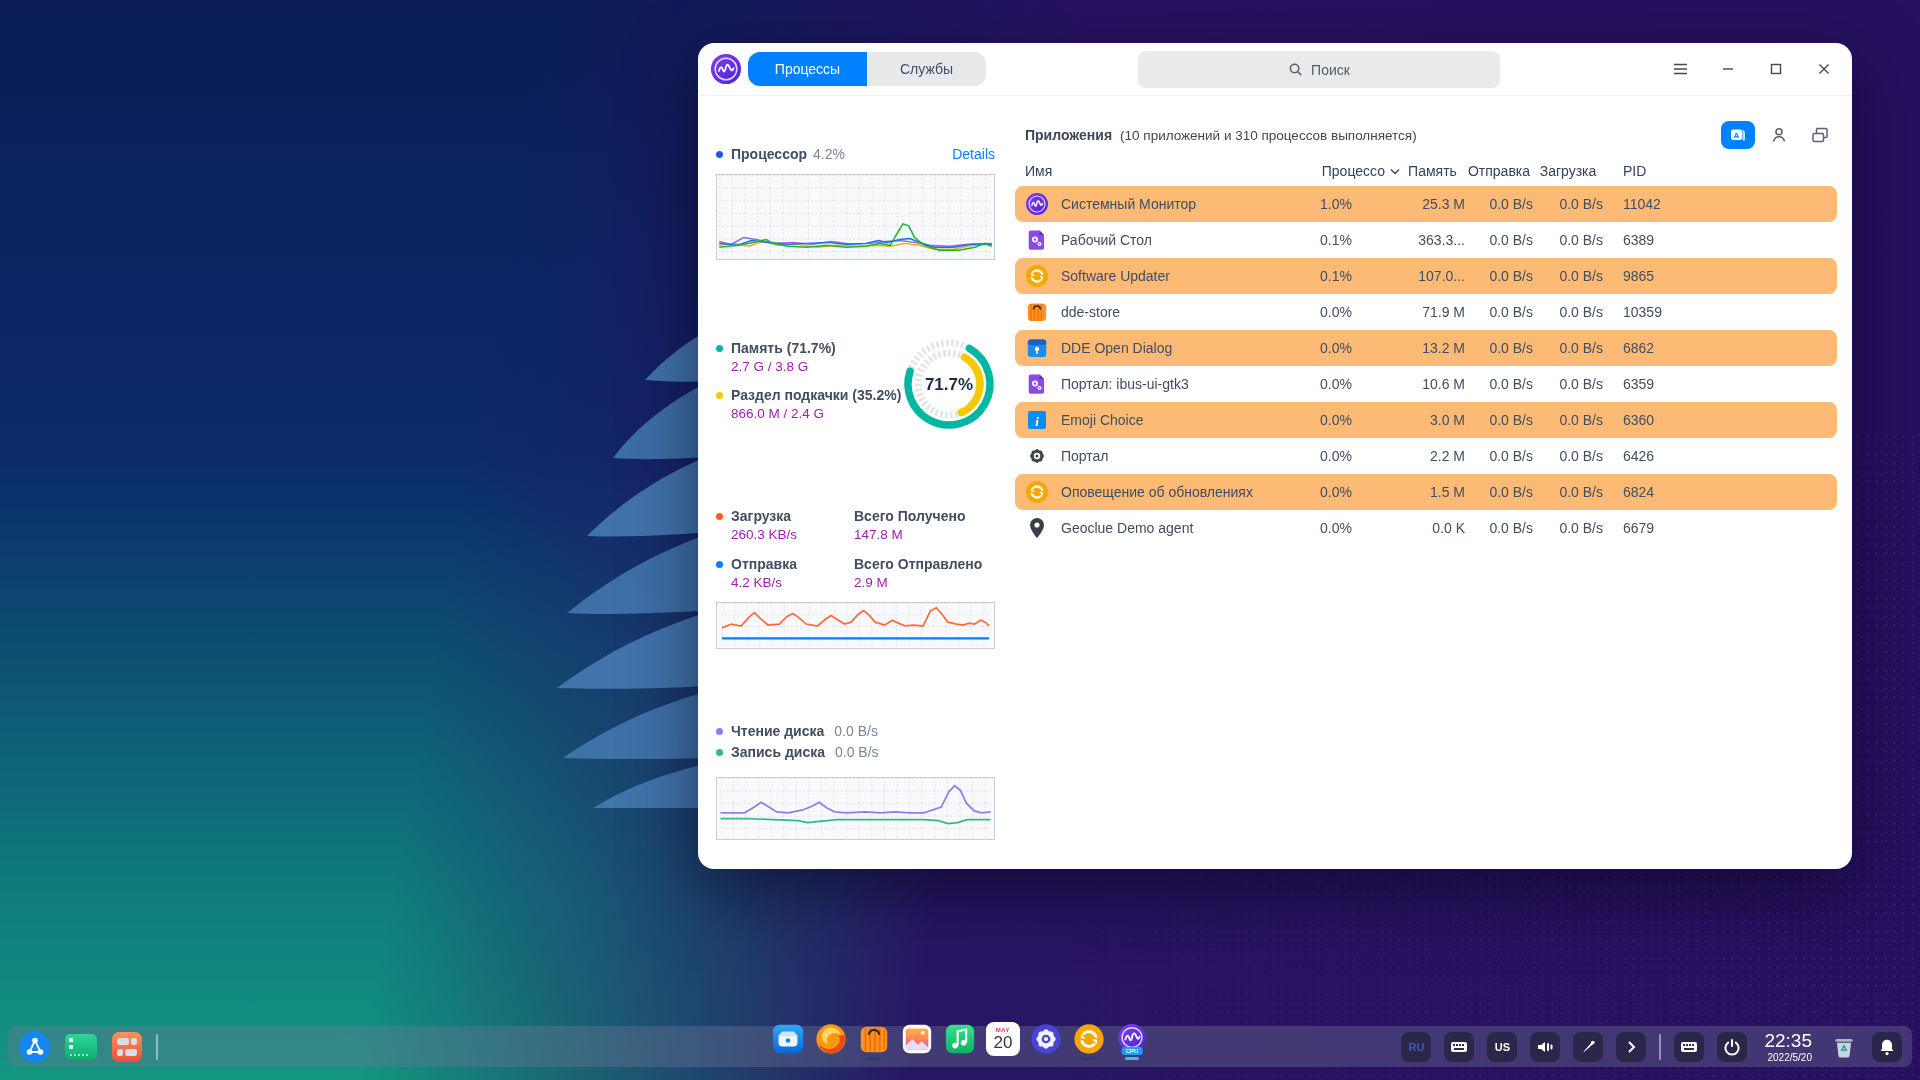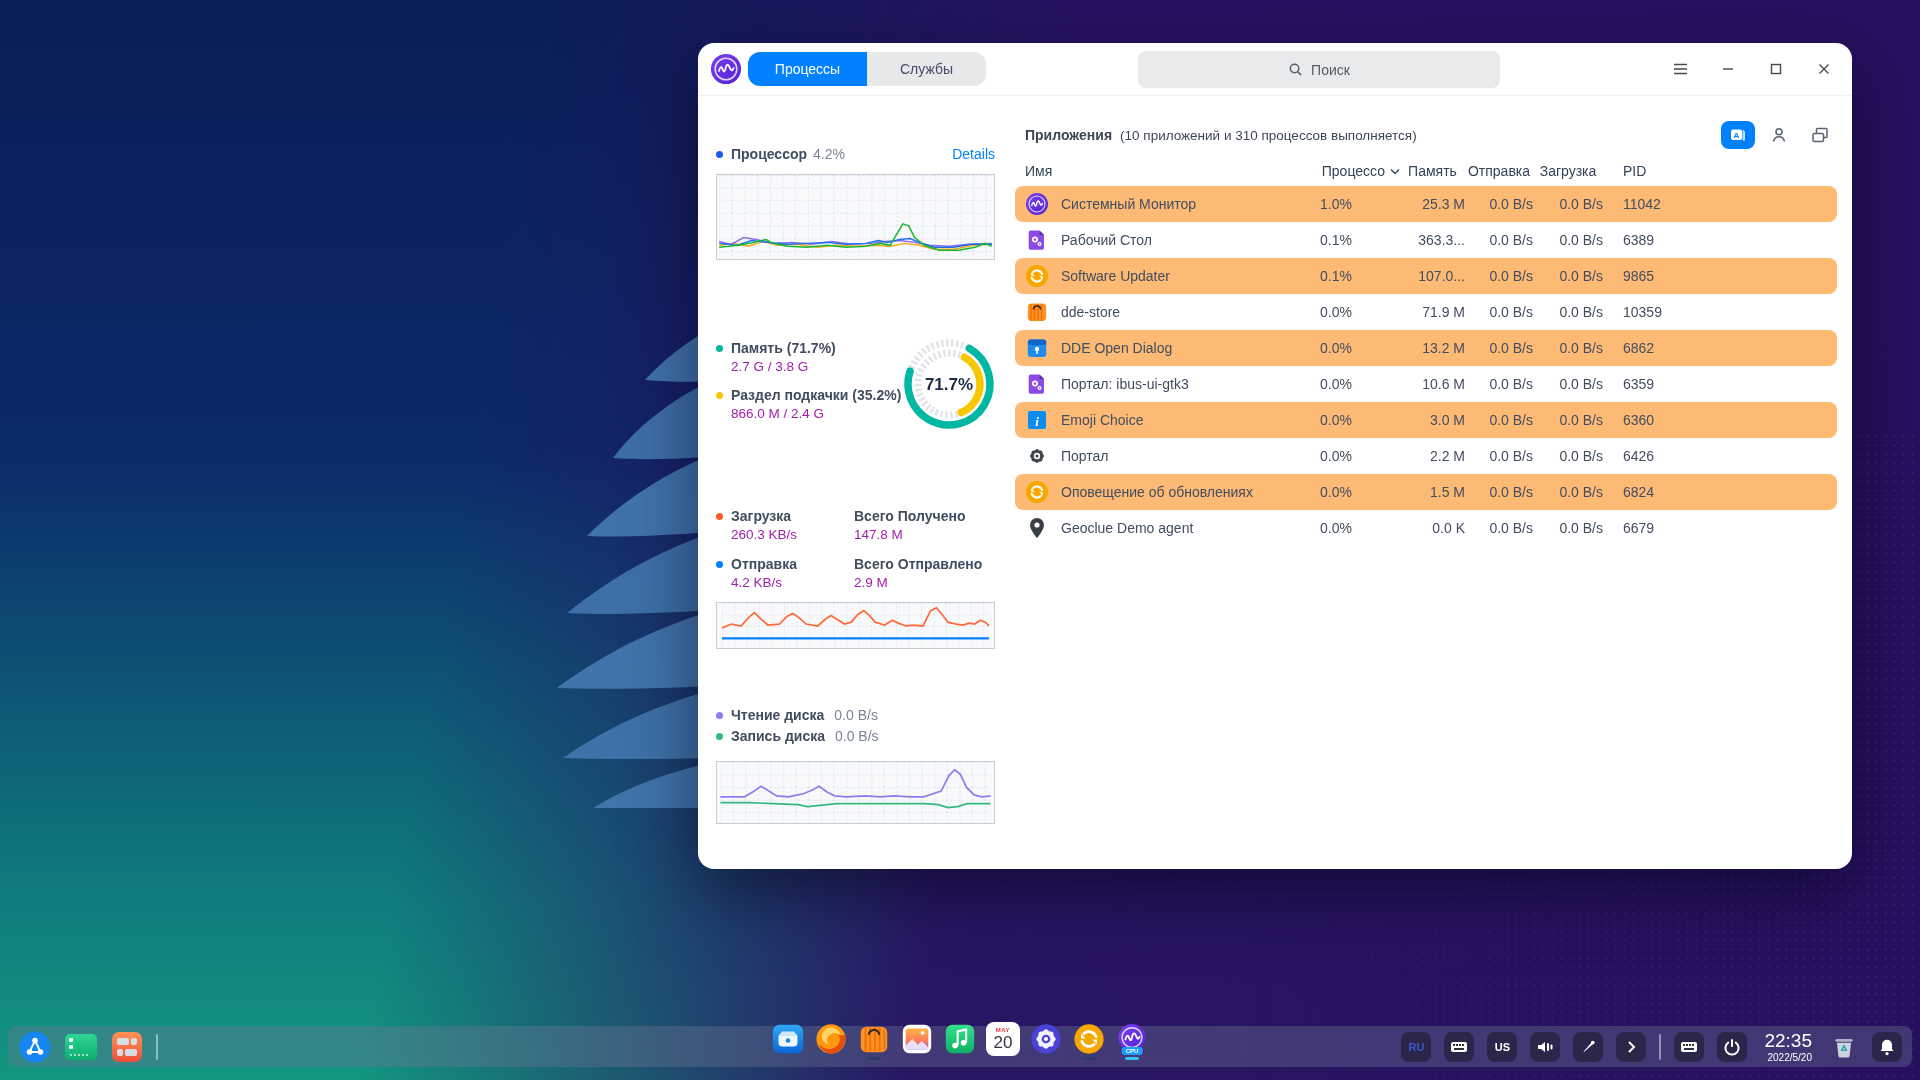--- a/index.html
+++ b/index.html
@@ -41,21 +41,21 @@
   .sub-value{font-size:13.5px;color:#a21caf;margin-left:15px;margin-top:3px;}
   .cpu-legend{margin-top:50px;display:flex;align-items:center;}
   .details-link{margin-left:auto;color:#0082fa;font-size:14px;cursor:pointer;}
   .chart{margin-top:12px;background:#f8f9fb;border:1px solid #c8cdd5;box-sizing:border-box;}
   .mem-block{margin-top:76px;position:relative;height:112px;}
   .mem-item{display:flex;align-items:center;}
   .donut{position:absolute;right:-6px;top:-8px;}
   .donut-center{font-size:17px;font-weight:bold;fill:#1c2c42;}
   .net-block{margin-top:56px;}
   .net-grid{display:grid;grid-template-columns:138px 1fr;row-gap:14px;}
-  .disk-block{margin-top:54px;}
+  .disk-block{margin-top:70px;}
   .disk-row{display:flex;align-items:center;margin-bottom:5px;}
   .disk-row .leg-value{margin-left:10px;}
 
   
   .main{flex:1;box-sizing:border-box;padding:0 15px 0 2px;min-width:0;}
   .summary{margin-top:24px;height:30px;display:flex;align-items:center;padding-left:10px;}
   .summary-title{font-size:14px;font-weight:bold;color:#3c4756;margin-right:8px;}
   .summary-detail{font-size:13.5px;color:#3c4756;}
   .view-toggle{margin-left:auto;display:flex;gap:7px;align-items:center;}
   .vt-btn{width:34px;height:28px;border-radius:8px;display:flex;align-items:center;justify-content:center;}

